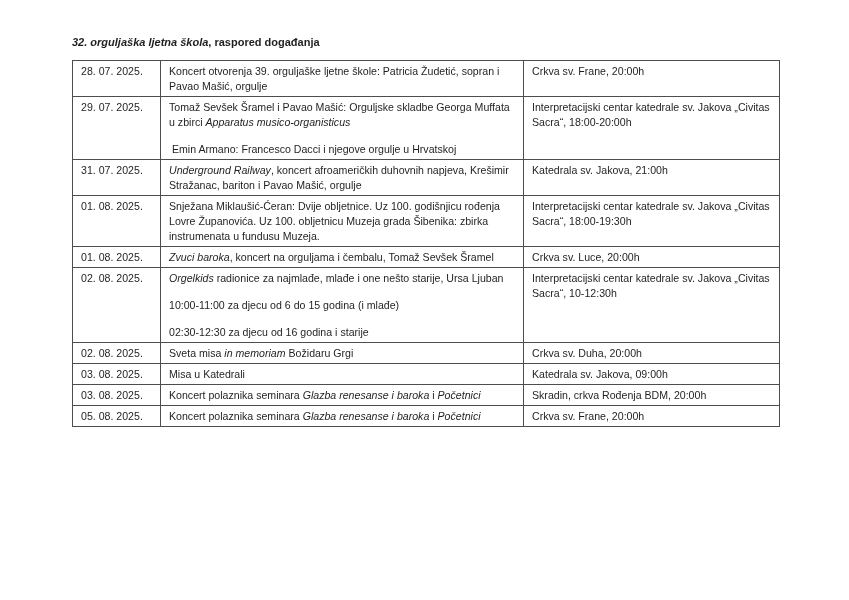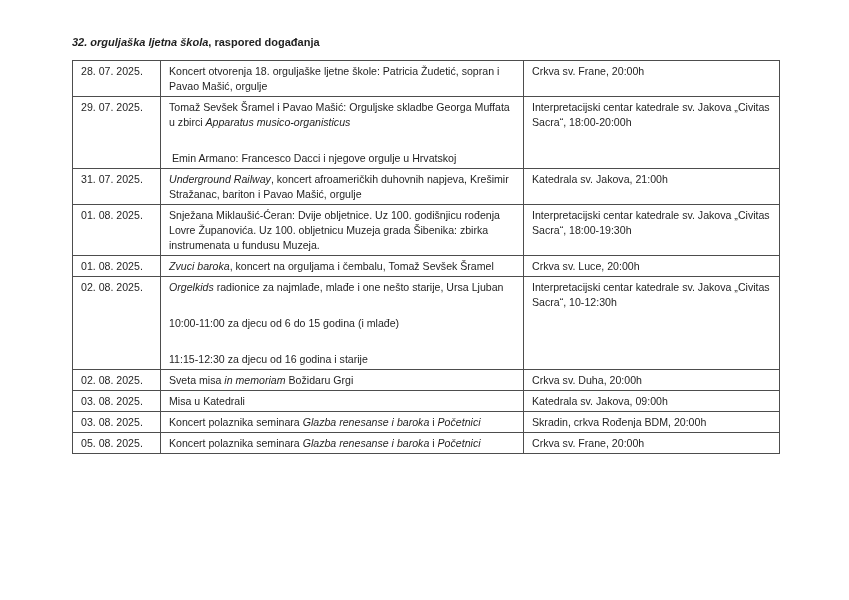--- a/index.html
+++ b/index.html
@@ -44,40 +44,40 @@
     vertical-align: top;
     padding: 3px 6px 2px 8px;
     font-size: 10.6px;
     line-height: 15px;
   }
   td.c-date { white-space: nowrap; }
   td.c-desc p {
     margin: 0;
     white-space: pre-wrap;
   }
-  td.c-desc p + p { margin-top: 21px; }
+  td.c-desc p + p { margin-top: 12px; }
   .it { font-style: italic; text-align: right; }
 </style>
 </head>
 <body>
 
 <div class="page">
   <div class="doc-title"><span class="t-em">32. orguljaška ljetna škola</span><span>, raspored događanja</span></div>
 
   <table class="schedule">
     <colgroup>
       <col style="width:88px">
       <col style="width:363px">
       <col style="width:256px">
     </colgroup>
     <tbody id="schedule-body">
         <tr>
           <td class="c-date">28. 07. 2025.</td>
           <td class="c-desc">
-            <p><span>Koncert otvorenja 18. orguljaške ljetne škole: Patricia Žudetić, sopran i Pavao Mašić, orgulje</span></p>
+            <p><span>Koncert otvorenja 39. orguljaške ljetne škole: Patricia Žudetić, sopran i Pavao Mašić, orgulje</span></p>
           </td>
           <td class="c-loc">Crkva sv. Frane, 20:00h</td>
         </tr>
         <tr>
           <td class="c-date">29. 07. 2025.</td>
           <td class="c-desc">
             <p><span>Tomaž Sevšek Šramel i Pavao Mašić: Orguljske skladbe Georga Muffata u zbirci </span><span class="it">Apparatus musico-organisticus</span></p>
             <p><span> Emin Armano: Francesco Dacci i njegove orgulje u Hrvatskoj</span></p>
           </td>
           <td class="c-loc">Interpretacijski centar katedrale sv. Jakova „Civitas Sacra“, 18:00-20:00h</td>
@@ -101,21 +101,21 @@
           <td class="c-desc">
             <p><span class="it">Zvuci baroka</span><span>, koncert na orguljama i čembalu, Tomaž Sevšek Šramel</span></p>
           </td>
           <td class="c-loc">Crkva sv. Luce, 20:00h</td>
         </tr>
         <tr>
           <td class="c-date">02. 08. 2025.</td>
           <td class="c-desc">
             <p><span class="it">Orgelkids</span><span> radionice za najmlađe, mlađe i one nešto starije, Ursa Ljuban</span></p>
             <p><span>10:00-11:00 za djecu od 6 do 15 godina (i mlađe)</span></p>
-            <p><span>11:15-12:30 za djecu od 16 godina i starije</span></p>
+            <p><span>02:30-12:30 za djecu od 16 godina i starije</span></p>
           </td>
           <td class="c-loc">Interpretacijski centar katedrale sv. Jakova „Civitas Sacra“, 10-12:30h</td>
         </tr>
         <tr>
           <td class="c-date">02. 08. 2025.</td>
           <td class="c-desc">
             <p><span>Sveta misa </span><span class="it">in memoriam</span><span> Božidaru Grgi</span></p>
           </td>
           <td class="c-loc">Crkva sv. Duha, 20:00h</td>
         </tr>

